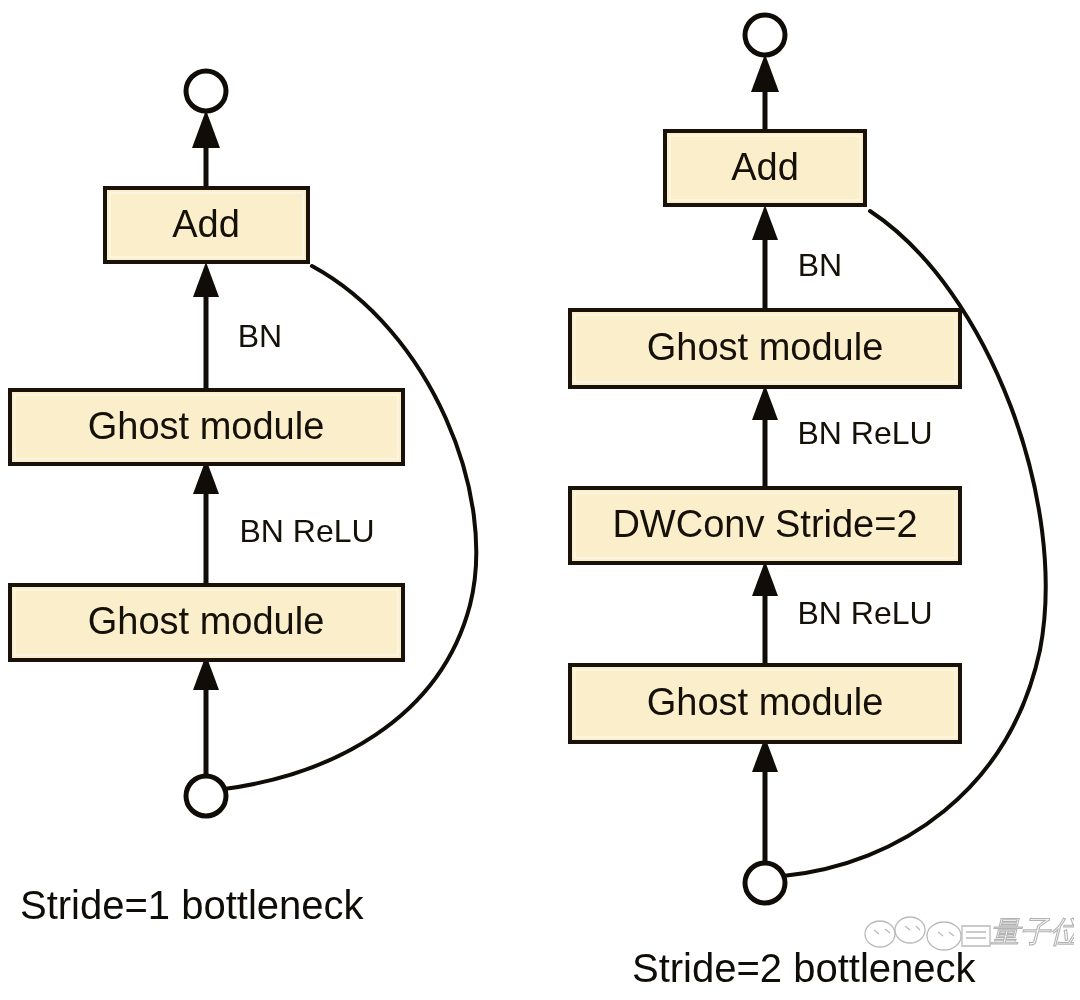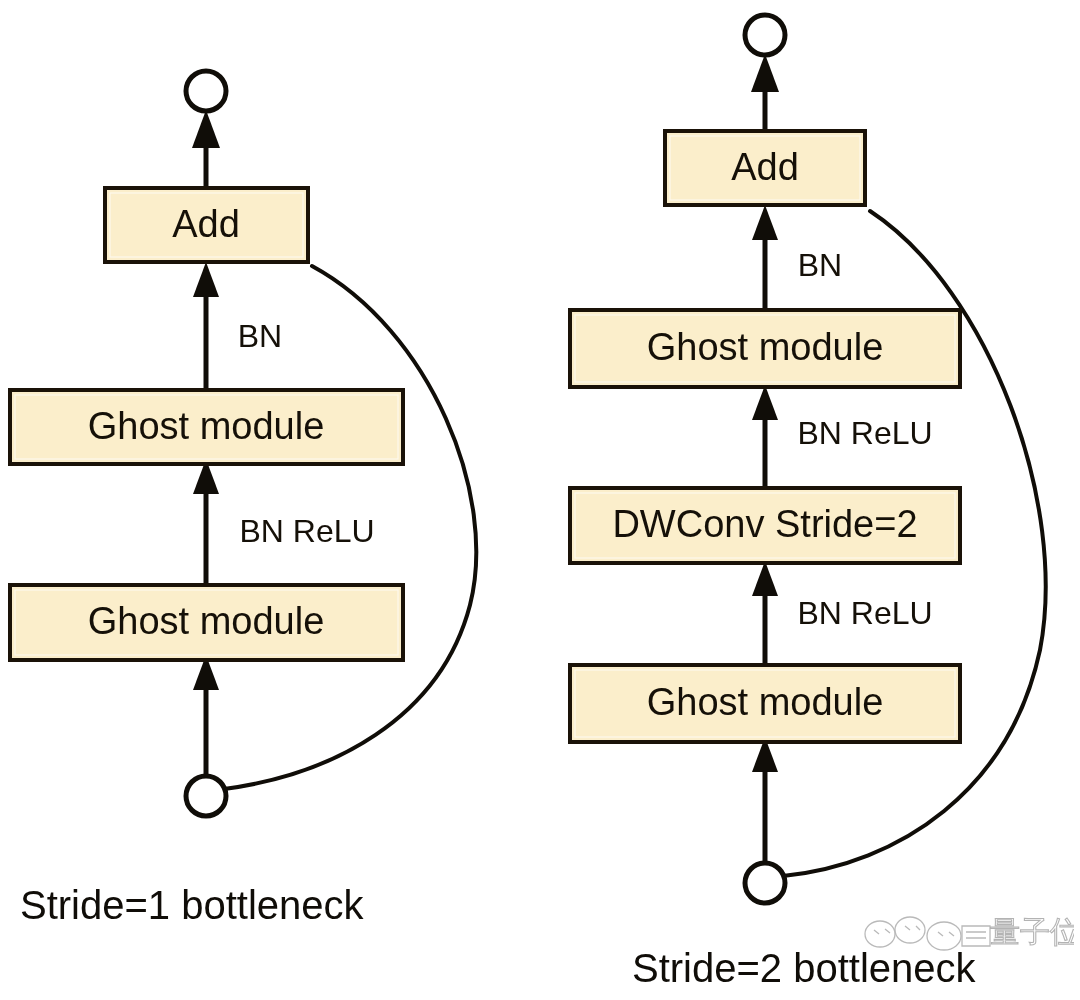--- a/index.html
+++ b/index.html
@@ -80,20 +80,21 @@
     dominant-baseline: middle;
   }
   .watermark {
     position: absolute;
     right: 6px;
     bottom: 36px;
     width: 216px;
     height: 58px;
     opacity: 0.42;
     pointer-events: none;
+    font-style: italic;
   }
   .watermark svg { display: block; }
   .wm-text {
     font-family: "DejaVu Sans", sans-serif;
     font-size: 30px;
     fill: none;
     stroke: #4b4b4b;
     stroke-width: 1.1;
   }
   .wm-stroke {

